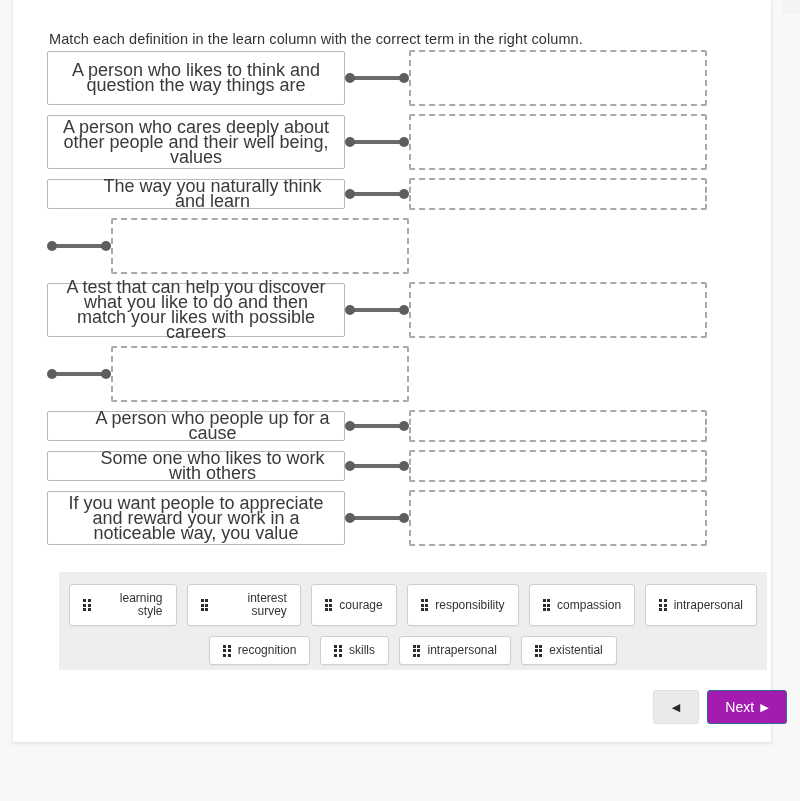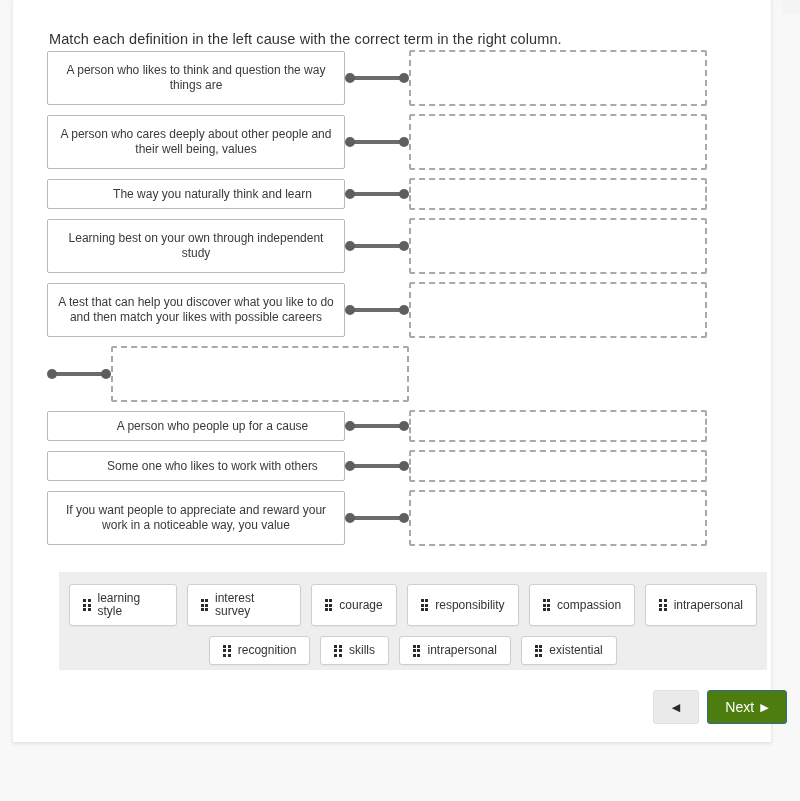--- a/index.html
+++ b/index.html
@@ -79,21 +79,21 @@
     align-items: center;
     margin-bottom: 8px;
   }
 
   .definition-box {
     width: 298px;
     flex: 0 0 298px;
     border: 1px solid #b9b9b9;
     background: #ffffff;
     border-radius: 2px;
-    font-size: 12px;
+    font-size: 18px;
     color: #3a3a3a;
     line-height: 15px;
     text-align: center;
     padding: 9px 10px;
     display: flex;
     align-items: center;
     justify-content: center;
   }
 
   .definition-box.h1 { height: 30px; padding-left: 43px; }
@@ -144,20 +144,21 @@
     height: 98px;
     background: #eeeeee;
     padding: 12px 10px;
   }
 
   .token-line {
     display: flex;
     justify-content: center;
     gap: 10px;
     margin-bottom: 10px;
+    text-align: right;
   }
 
   .token {
     display: inline-flex;
     align-items: center;
     gap: 7px;
     background: #ffffff;
     border: 1px solid #cfcfcf;
     border-radius: 3px;
     padding: 7px 13px;
@@ -202,21 +203,21 @@
     font-size: 11px;
     display: flex;
     align-items: center;
     justify-content: center;
     cursor: pointer;
   }
 
   .btn-next {
     height: 34px;
     min-width: 80px;
-    background: #4d7c0f;
+    background: #a21caf;
     border: 1px solid #336a92;
     border-radius: 3px;
     color: #ffffff;
     font-size: 14px;
     display: flex;
     align-items: center;
     justify-content: center;
     gap: 6px;
     padding: 0 16px;
     cursor: pointer;
@@ -224,21 +225,21 @@
   .btn-next .arrow { font-size: 11px; line-height: 1; }
 </style>
 </head>
 <body>
 
 <div class="top-stub"></div>
 <div class="top-stub-right"></div>
 
 <div class="page-card">
 
-  <div class="prompt">Match each definition in the left cause with the correct term in the right column.</div>
+  <div class="prompt">Match each definition in the learn column with the correct term in the right column.</div>
 
   <div class="match-area">
     <div class="match-rows" id="match-rows">
         <div class="match-row">
           <div class="definition-box h2">A person who likes to think and question the way things are</div>
           <div class="connector">
             <span class="bar"></span>
             <span class="dot left"></span>
             <span class="dot right"></span>
           </div>
@@ -256,21 +257,20 @@
         <div class="match-row">
           <div class="definition-box h1">The way you naturally think and learn</div>
           <div class="connector">
             <span class="bar"></span>
             <span class="dot left"></span>
             <span class="dot right"></span>
           </div>
           <div class="drop-zone h1"></div>
         </div>
         <div class="match-row">
-          <div class="definition-box h2">Learning best on your own through independent study</div>
           <div class="connector">
             <span class="bar"></span>
             <span class="dot left"></span>
             <span class="dot right"></span>
           </div>
           <div class="drop-zone h2"></div>
         </div>
         <div class="match-row">
           <div class="definition-box h2">A test that can help you discover what you like to do and then match your likes with possible careers</div>
           <div class="connector">

